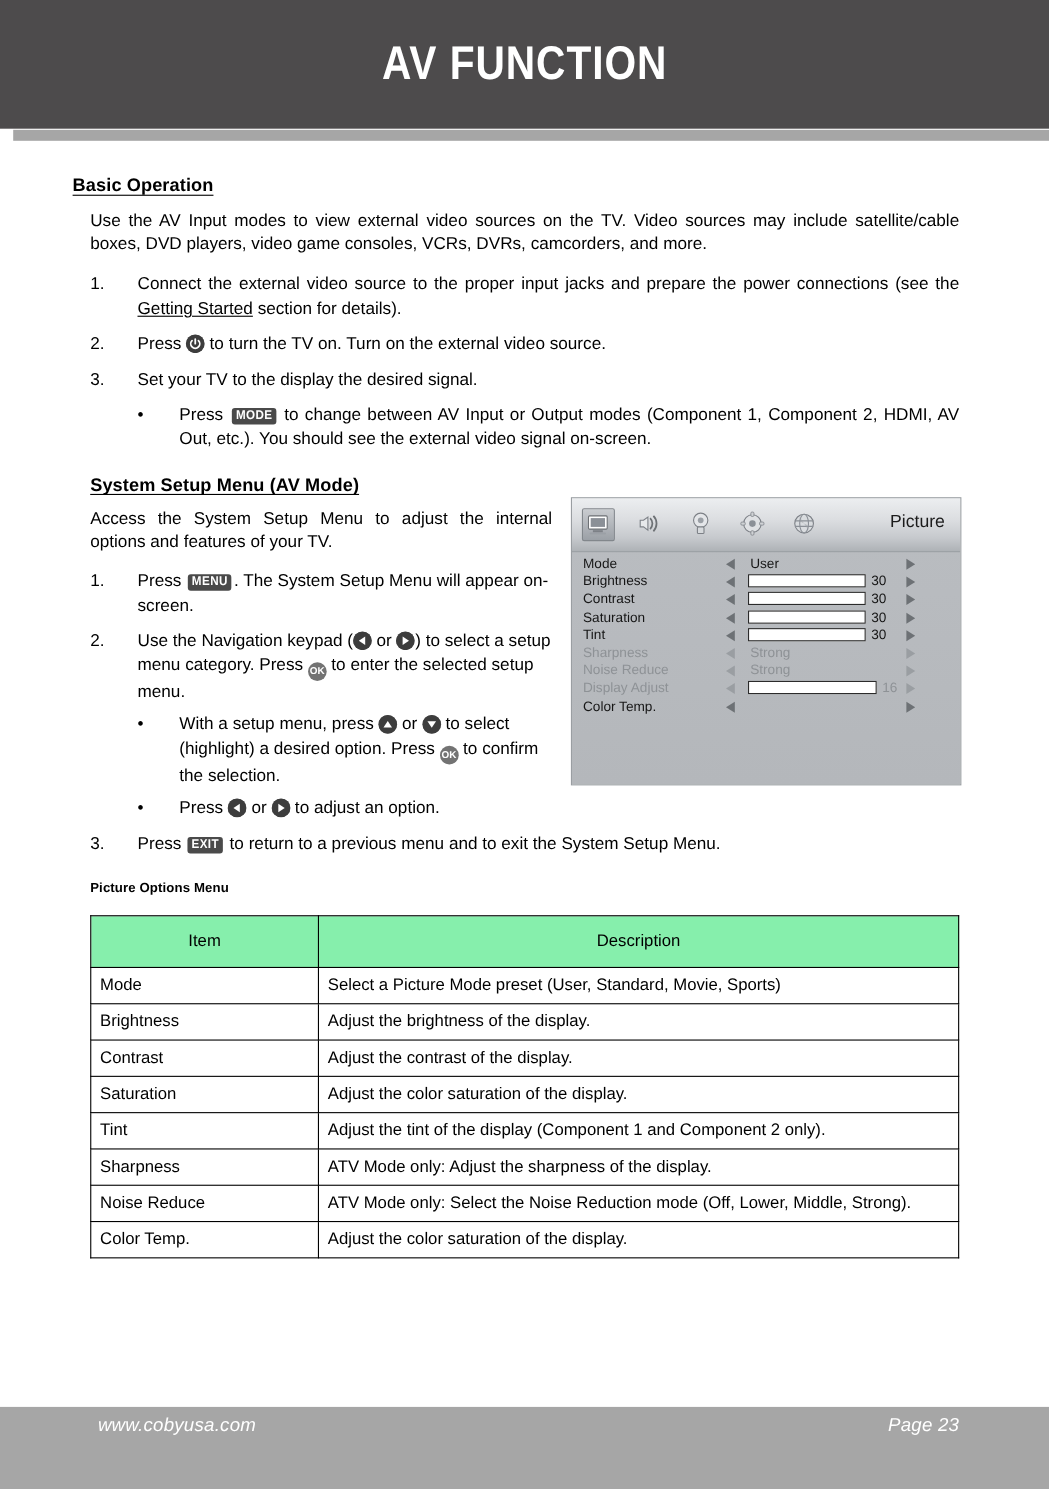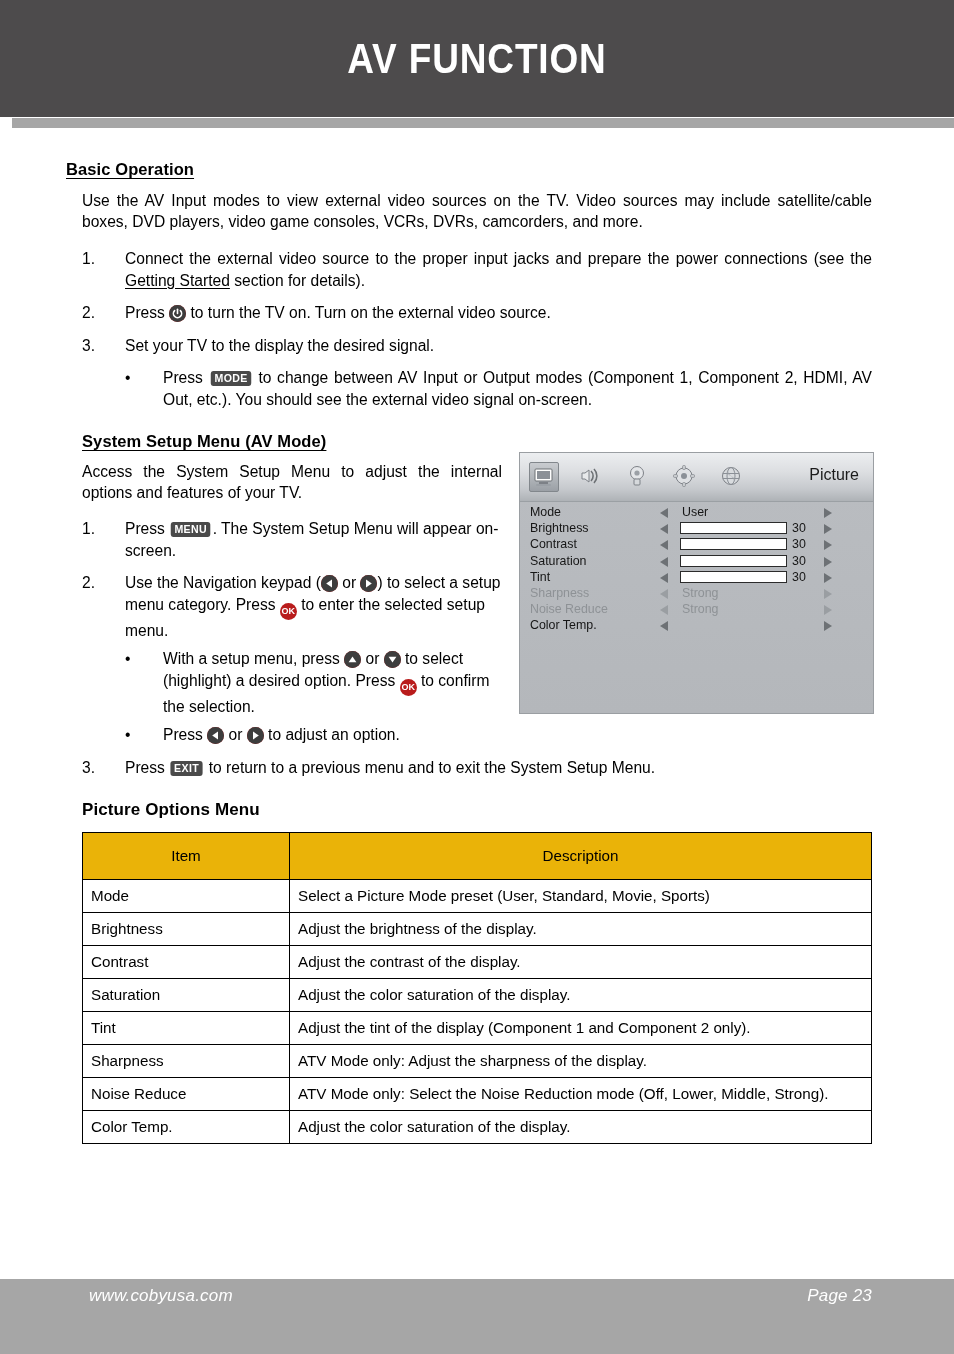--- a/index.html
+++ b/index.html
@@ -87,21 +87,21 @@
     padding: 1px 4px 1px 4px;
     line-height: 13px;
     vertical-align: 1px;
     transform: scaleX(0.92);
     font-family: "Liberation Sans Narrow", "Liberation Sans", sans-serif;
   }
   .rkey {
     display: inline-block;
     width: 17px; height: 17px;
     border-radius: 50%;
-    background: #b91c1c;
+    background: #737373;
     vertical-align: -4px;
     position: relative;
   }
   .rkey svg { position: absolute; left: 0; top: 0; }
   .rkey.ok {
     color: #fff;
     font-size: 9px;
     font-weight: bold;
     text-align: center;
     line-height: 17px;
@@ -221,39 +221,39 @@
     font-weight: bold;
     color: #4f5358;
     letter-spacing: 0.6px;
     font-family: "Liberation Sans Narrow", "Liberation Sans", sans-serif;
   }
 
   
   .tbl-head {
     position: absolute;
     left: 82px; top: 800px;
-    font-size: 17px;
+    font-size: 12px;
     font-weight: bold;
     letter-spacing: 0.1px;
   }
   table.opts {
     position: absolute;
     left: 82px; top: 832px;
     width: 790px;
     border-collapse: collapse;
     font-size: 15.2px;
   }
   table.opts th, table.opts td {
     border: 1.5px solid #000000;
     padding: 7px 8px 8px 8px;
     text-align: left;
     font-weight: normal;
   }
   table.opts thead th {
-    background: #eab308;
+    background: #86efac;
     text-align: center;
     padding-top: 14px;
     padding-bottom: 15px;
   }
   table.opts th.c-item, table.opts td.c-item { width: 190px; }
 
   
   .footer-band {
     position: absolute;
     left: 0; top: 1279px;
@@ -436,20 +436,27 @@
       <span class="arrow-r"></span>
     </div>
 
     <div class="osd-row dim">
       <span class="osd-label">Noise Reduce</span>
       <span class="arrow-l"></span>
       <span class="osd-optval">Strong</span>
       <span class="arrow-r"></span>
     </div>
 
+    <div class="osd-row dim">
+      <span class="osd-label">Display Adjust</span>
+      <span class="arrow-l"></span>
+      <span class="osd-bar wide"><span class="osd-bar-fill" style="width:50%"></span></span>
+      <span class="osd-val">16</span>
+      <span class="arrow-r"></span>
+    </div>
 
     <div class="osd-row">
       <span class="osd-label">Color Temp.</span>
       <span class="arrow-l"></span>
       <span class="arrow-r"></span>
     </div>
   </div>
 
 </div>
 

